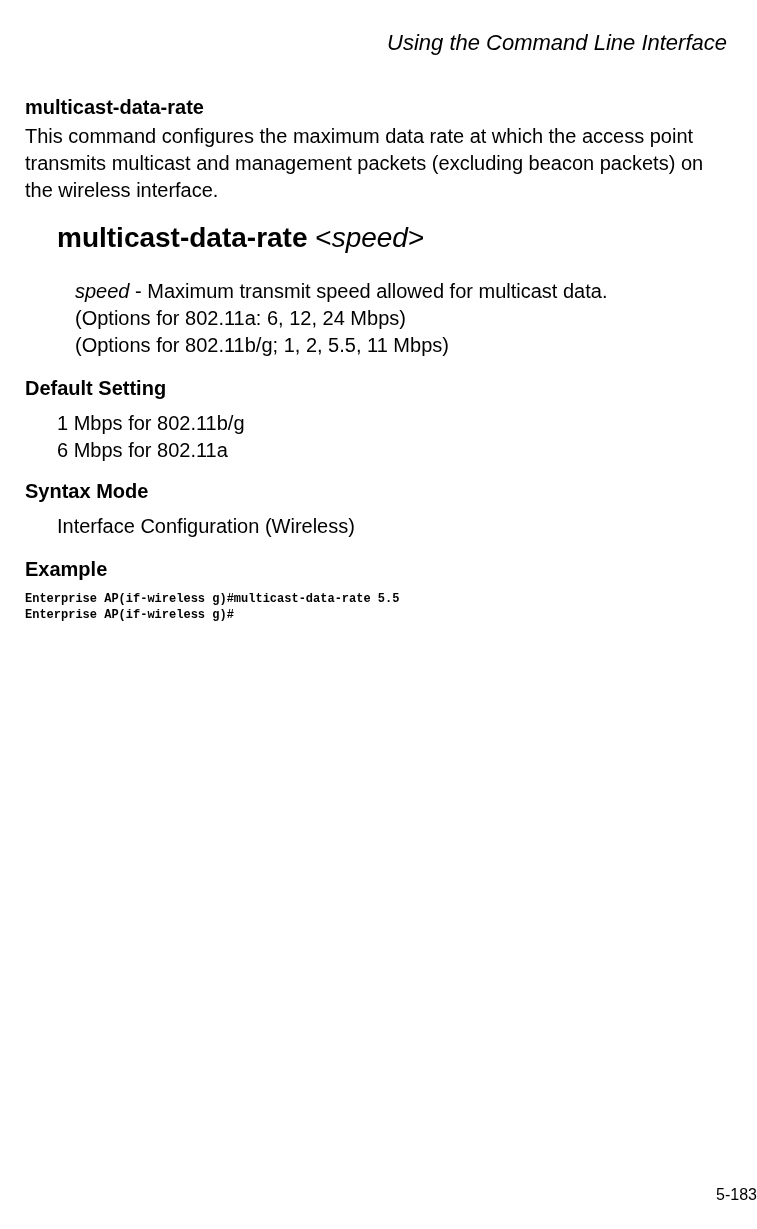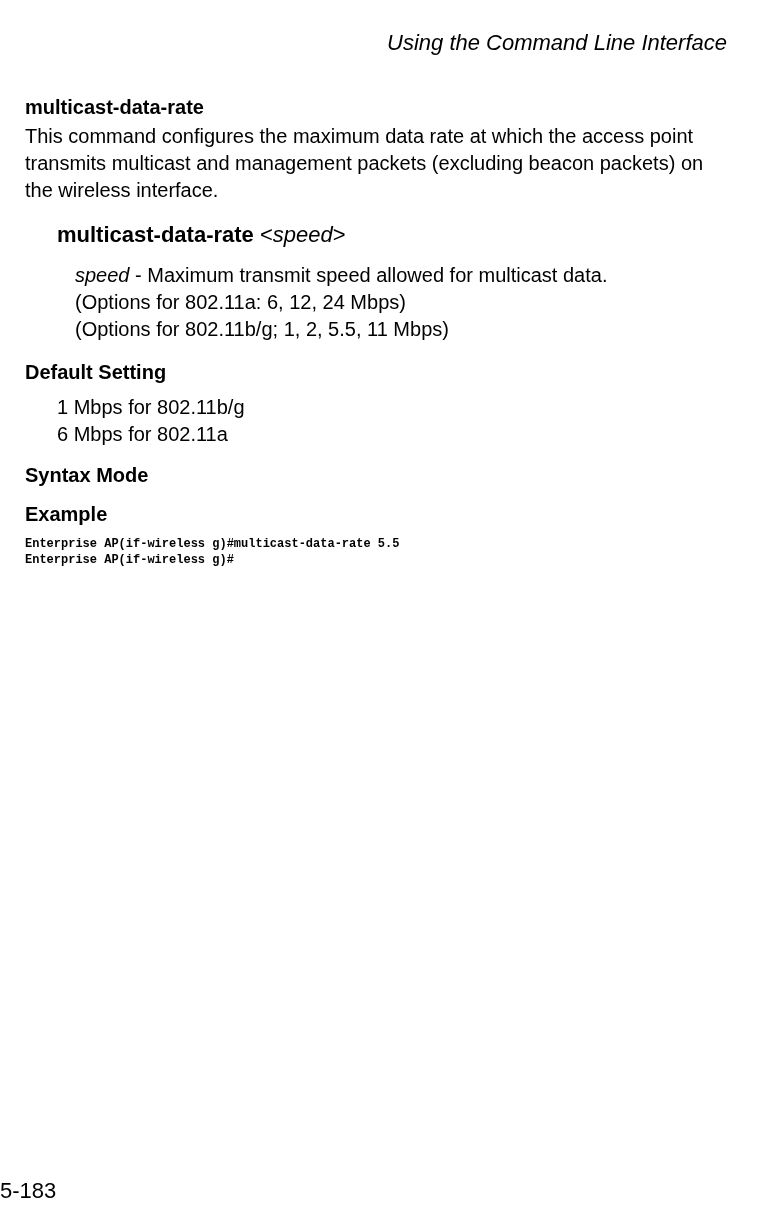--- a/index.html
+++ b/index.html
@@ -43,22 +43,22 @@
       font-size: 20px;
       margin-bottom: 10px;
     }
     .indent-1 {
       margin-left: 32px;
     }
     .indent-2 {
       margin-left: 50px;
     }
     .syntax-line {
-      font-size: 22px;
-      margin-bottom: 14px;
+      font-size: 28px;
+      margin-bottom: 24px;
     }
     .syntax-line .cmd-name {
       font-weight: bold;
     }
     .syntax-line .arg {
       font-style: italic;
     }
     .param-desc {
       font-size: 20px;
       line-height: 1.35;
@@ -86,22 +86,22 @@
       line-height: 1.35;
       white-space: pre;
       margin-top: 6px;
       font-weight: bold;
     }
     .page-number {
       position: absolute;
       bottom: 25px;
       left: 0;
       right: 0;
-      text-align: left;
-      font-size: 22px;
+      text-align: right;
+      font-size: 16px;
       font-weight: 300;
     }
     .section-block {
       margin-bottom: 16px;
     }
   </style>
 </head>
 <body>
 
 <div class="header-right">Using the Command Line Interface</div>
@@ -125,20 +125,21 @@
   <div class="section-block">
     <div class="section-heading">Default Setting</div>
     <div class="default-text indent-1">
       <span>1 Mbps for 802.11b/g</span><br>
       <span>6 Mbps for 802.11a</span>
     </div>
   </div>
 
   <div class="section-block">
     <div class="section-heading">Syntax Mode</div>
+    <div class="mode-text indent-1">Interface Configuration (Wireless)</div>
   </div>
 
   <div class="section-block">
     <div class="section-heading">Example</div>
     <div class="example-block"><span>Enterprise AP(if-wireless g)#multicast-data-rate 5.5</span>
 <span>Enterprise AP(if-wireless g)#</span></div>
   </div>
 
 </div>
 

